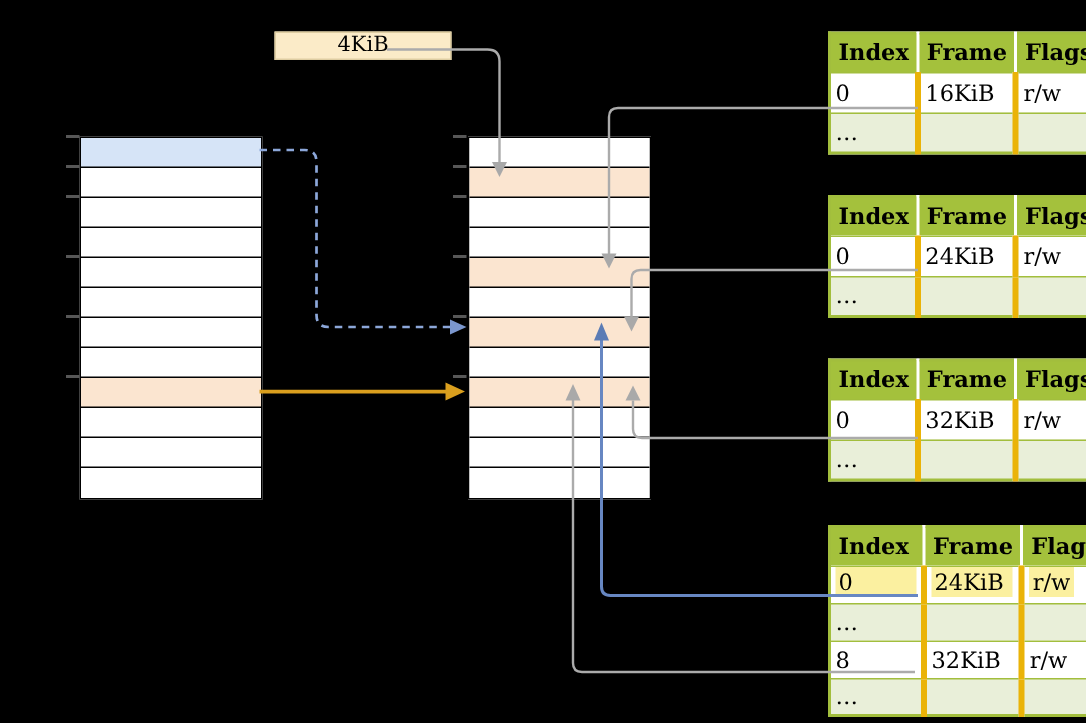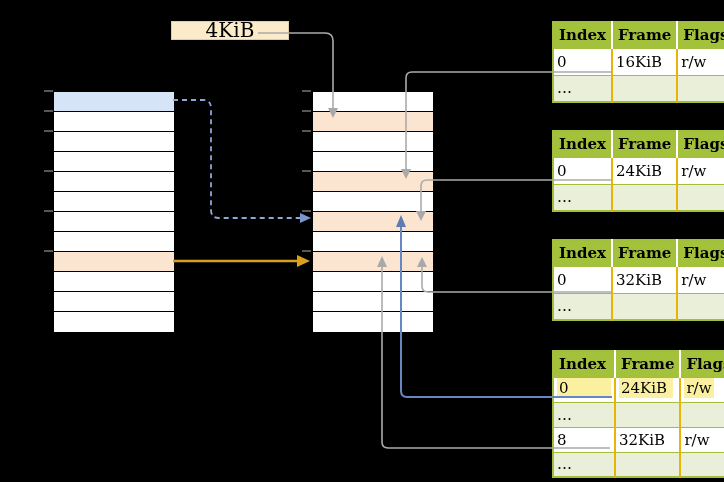--- a/index.html
+++ b/index.html
@@ -10,33 +10,33 @@
   .memcol{position:absolute;top:91px;width:120px;height:240px;background:#fff;
           border:1px solid #000;box-sizing:content-box;}
   .mem-row{height:20px;box-sizing:border-box;border-bottom:1px solid #000;background:#fff;}
   .mem-row:last-child{border-bottom:none;}
   .hl-blue{background:#D6E4F7;}
   .hl-orange{background:#FBE5D0;}
   #vcol{left:53px;}
   #pcol{left:312px;}
 
   
-  .callout{position:absolute;left:171px;top:21px;width:118px;height:19px;
+  .callout{position:absolute;left:183px;top:21px;width:118px;height:19px;
            background:#FBEBC8;border:1px solid #DECDA2;box-sizing:border-box;
-           text-align:center;font-size:20px;line-height:17px;color:#000;}
+           text-align:center;font-size:14px;line-height:17px;color:#000;}
 
   
   table.pt{position:absolute;border-collapse:collapse;table-layout:fixed;
            border:2px solid #A2BE3D;background:#fff;}
   table.pt th{background:#A4C13C;color:#000000;font-weight:bold;font-size:15px;
               text-align:left;padding:0 5px;height:26px;box-sizing:border-box;
               border-left:2px solid #fff;}
   table.pt th:first-child{border-left:none;}
   table.pt td{font-size:15px;color:#000;padding:0 3px;height:27px;box-sizing:border-box;
-              border-left:2px solid #eab308;border-top:1px solid #A2BE3D;
+              border-left:4px solid #eab308;border-top:1px solid #A2BE3D;
               background:#fff;vertical-align:middle;}
   table.pt td:first-child{border-left:none;}
   table.pt tr.dots td{background:#E9EFD9;}
   table.pt col.c-index{width:56px;} table.pt col.c-frame{width:60px;} table.pt col.c-flags{width:49px;}
   #t1{left:552px;top:21px;}  #t2{left:552px;top:130px;}
   #t3{left:552px;top:239px;} #t4{left:552px;top:350px;}
   #t4 td{height:25px;}
   tr.hl-row td{vertical-align:top;}
   .hl{background:#FBF0A0;display:inline-block;height:20px;line-height:20px;
       vertical-align:top;padding:0 2px;}

